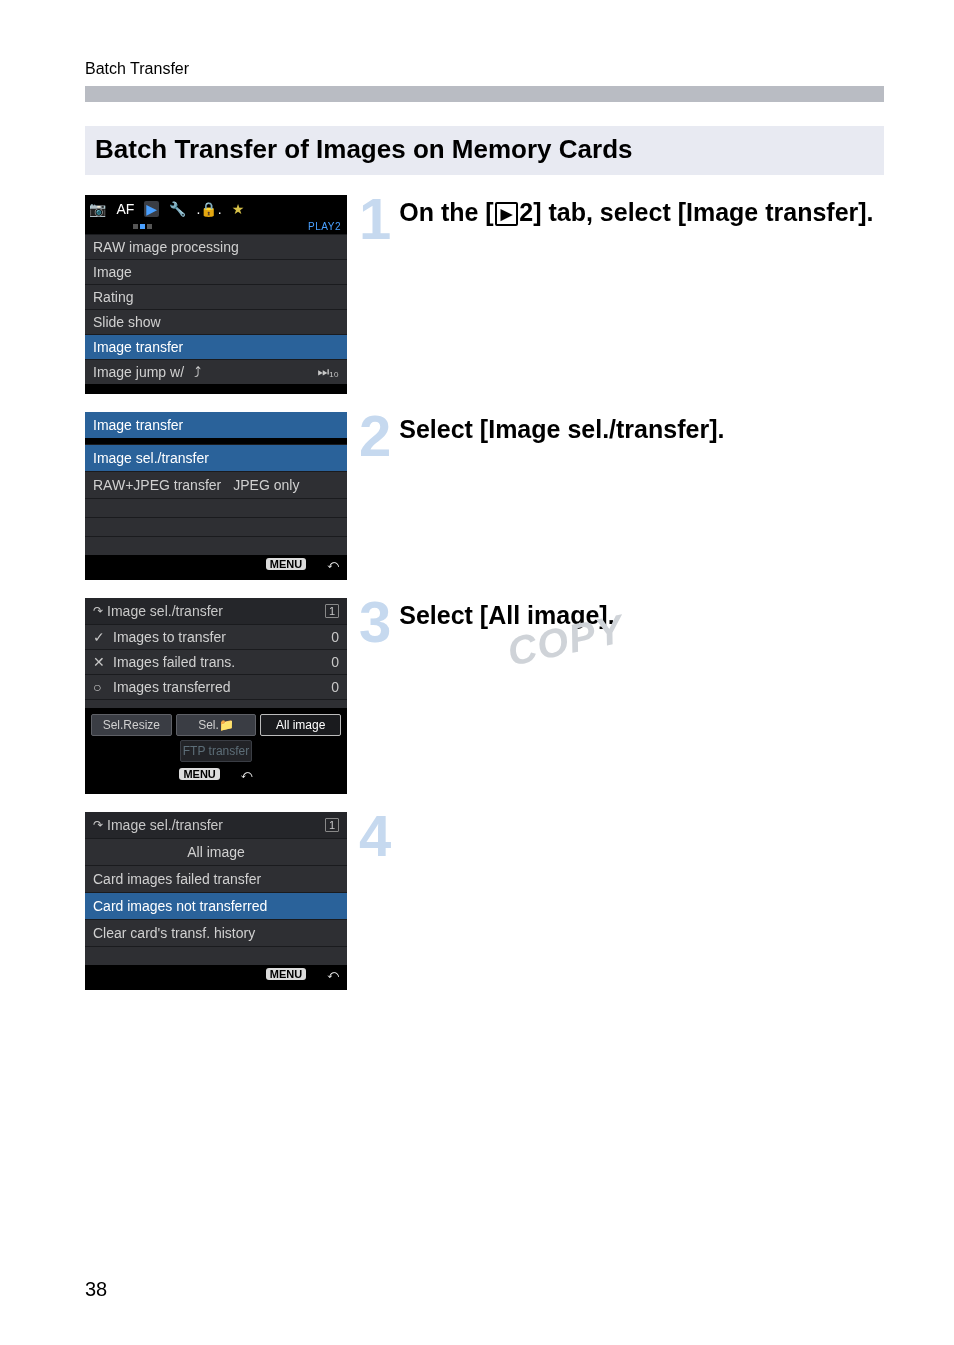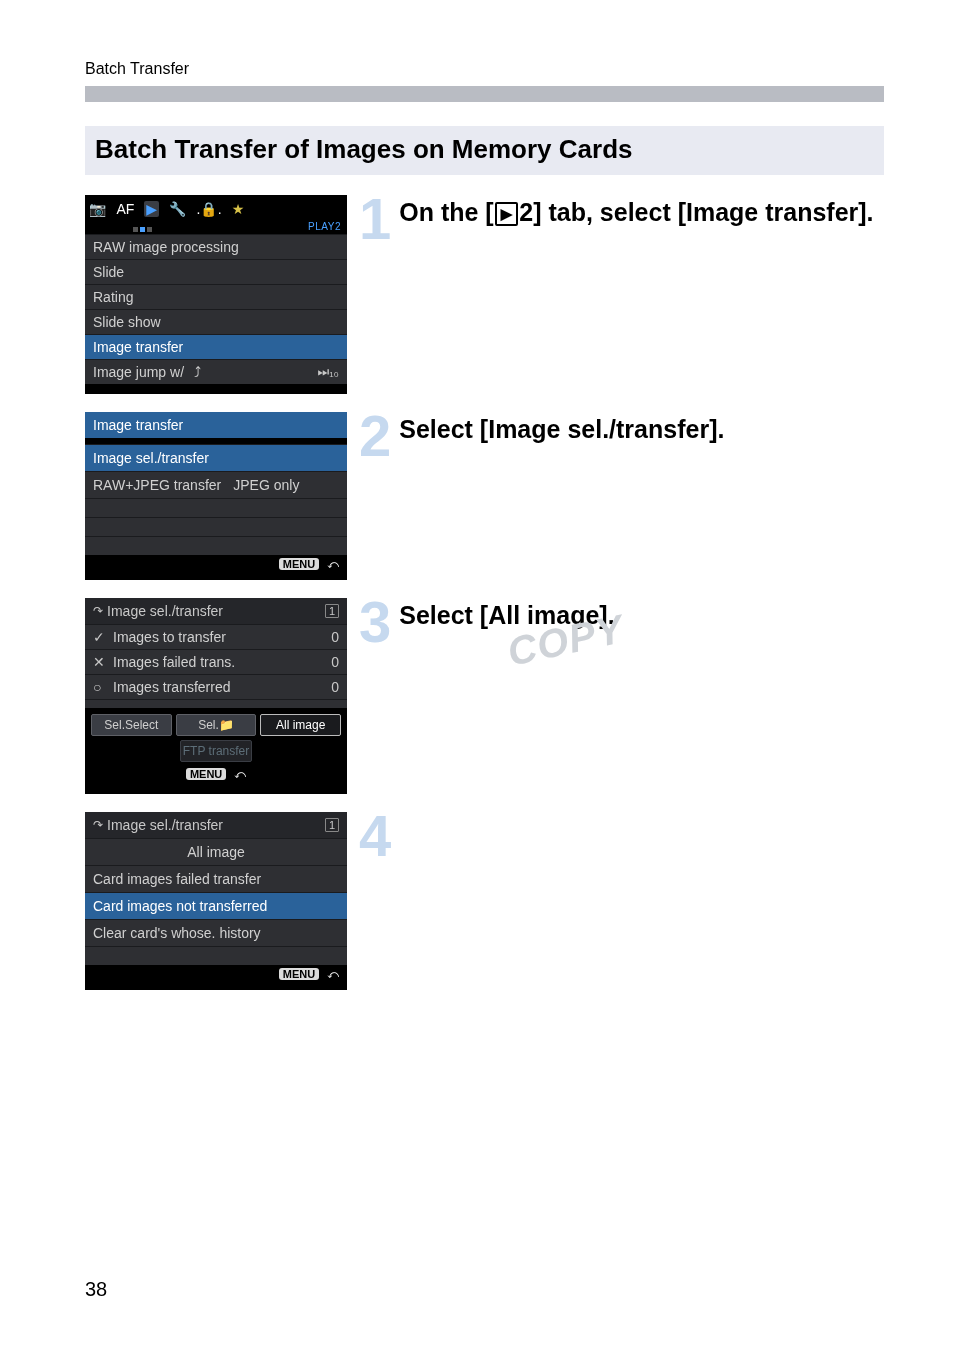--- a/index.html
+++ b/index.html
@@ -104,21 +104,21 @@
     gap: 10px;
   }
   .tab-icon { color: #fff; font-size: 14px; }
   .tab-icon.active {
     color: #4aa0ff;
     background: #3a3d44;
     padding: 0 2px;
     border-radius: 2px;
   }
   .tab-icon.star { color: #d7c148; }
-  .subtabs { display: flex; gap: 2px; padding: 0 4px 2px 4px; align-items: flex-end; margin-left: 44px; }
+  .subtabs { display: flex; gap: 2px; padding: 0 4px 2px 4px; align-items: center; margin-left: 44px; }
   .subtab { width: 5px; height: 5px; background: #555; }
   .subtab.active { background: #4aa0ff; }
   .subtab-label-right {
     margin-left: auto;
     font-size: 10px;
     color: #4aa0ff;
     padding-right: 2px;
     letter-spacing: 0.5px;
   }
   .menu-list {
@@ -157,21 +157,21 @@
     font-size: 11px;
     padding: 3px 8px 0 0;
   }
   .menu-return .badge {
     display: inline-block;
     background: #dcdcdc;
     color: #000;
     border-radius: 3px;
     padding: 0 4px;
     font-weight: bold;
-    margin-right: 8px;
+    margin-right: 21px;
   }
 
   
   .count-row {
     background: #2e2f33;
     padding: 4px 8px;
     display: flex;
     align-items: center;
     gap: 6px;
     border-top: 1px solid #1a1b1e;
@@ -274,21 +274,21 @@
         <span class="tab-icon star">★</span>
       </div>
       <div class="subtabs">
         <span class="subtab"></span>
           <span class="subtab active"></span>
           <span class="subtab"></span>
         <span class="subtab-label-right">PLAY2</span>
       </div>
       <div class="menu-list">
         <div class="menu-item">RAW image processing</div>
-        <div class="menu-item">Slide</div>
+        <div class="menu-item">Image</div>
         <div class="menu-item">Rating</div>
         <div class="menu-item">Slide show</div>
         <div class="menu-item selected">Image transfer</div>
         <div class="menu-item">
           <span>Image jump w/</span>
             <span>⤴</span>
           <span class="tail">⏭₁₀</span>
         </div>
       </div>
       <div class="bottom-bar"></div>
@@ -338,21 +338,21 @@
         <span>Images failed trans.</span>
         <span class="num">0</span>
       </div>
       <div class="count-row">
         <span class="sym">○</span>
         <span>Images transferred</span>
         <span class="num">0</span>
       </div>
       <div style="height:8px;background:#2e2f33;border-top:1px solid #1a1b1e;"></div>
       <div class="btn-row">
-        <div class="cam-btn">Sel.Select</div>
+        <div class="cam-btn">Sel.Resize</div>
         <div class="cam-btn">
           <span>Sel.</span><span>📁</span>
         </div>
         <div class="cam-btn active">All image</div>
       </div>
       <div class="btn-row2">
         <div class="cam-btn wide">FTP transfer</div>
         <div class="menu-return" style="background:transparent;padding:0;">
           <span class="badge">MENU</span><span>⤺</span>
         </div>
@@ -365,21 +365,21 @@
   <div class="step-row">
     <div class="screen">
       <div class="title-with-card">
         <span class="arrow">↷</span>
         <span>Image sel./transfer</span>
         <span class="cardicon">1</span>
       </div>
       <div class="option-row" style="justify-content:center;">All image</div>
       <div class="option-row">Card images failed transfer</div>
       <div class="option-row selected">Card images not transferred</div>
-      <div class="option-row">Clear card's whose. history</div>
+      <div class="option-row">Clear card's transf. history</div>
       <div class="spacer"></div>
       <div class="menu-return">
         <span class="badge">MENU</span><span>⤺</span>
       </div>
     </div>
     <div class="step-num">4</div>
   </div>
 
   <div class="copy-watermark">COPY</div>
 

